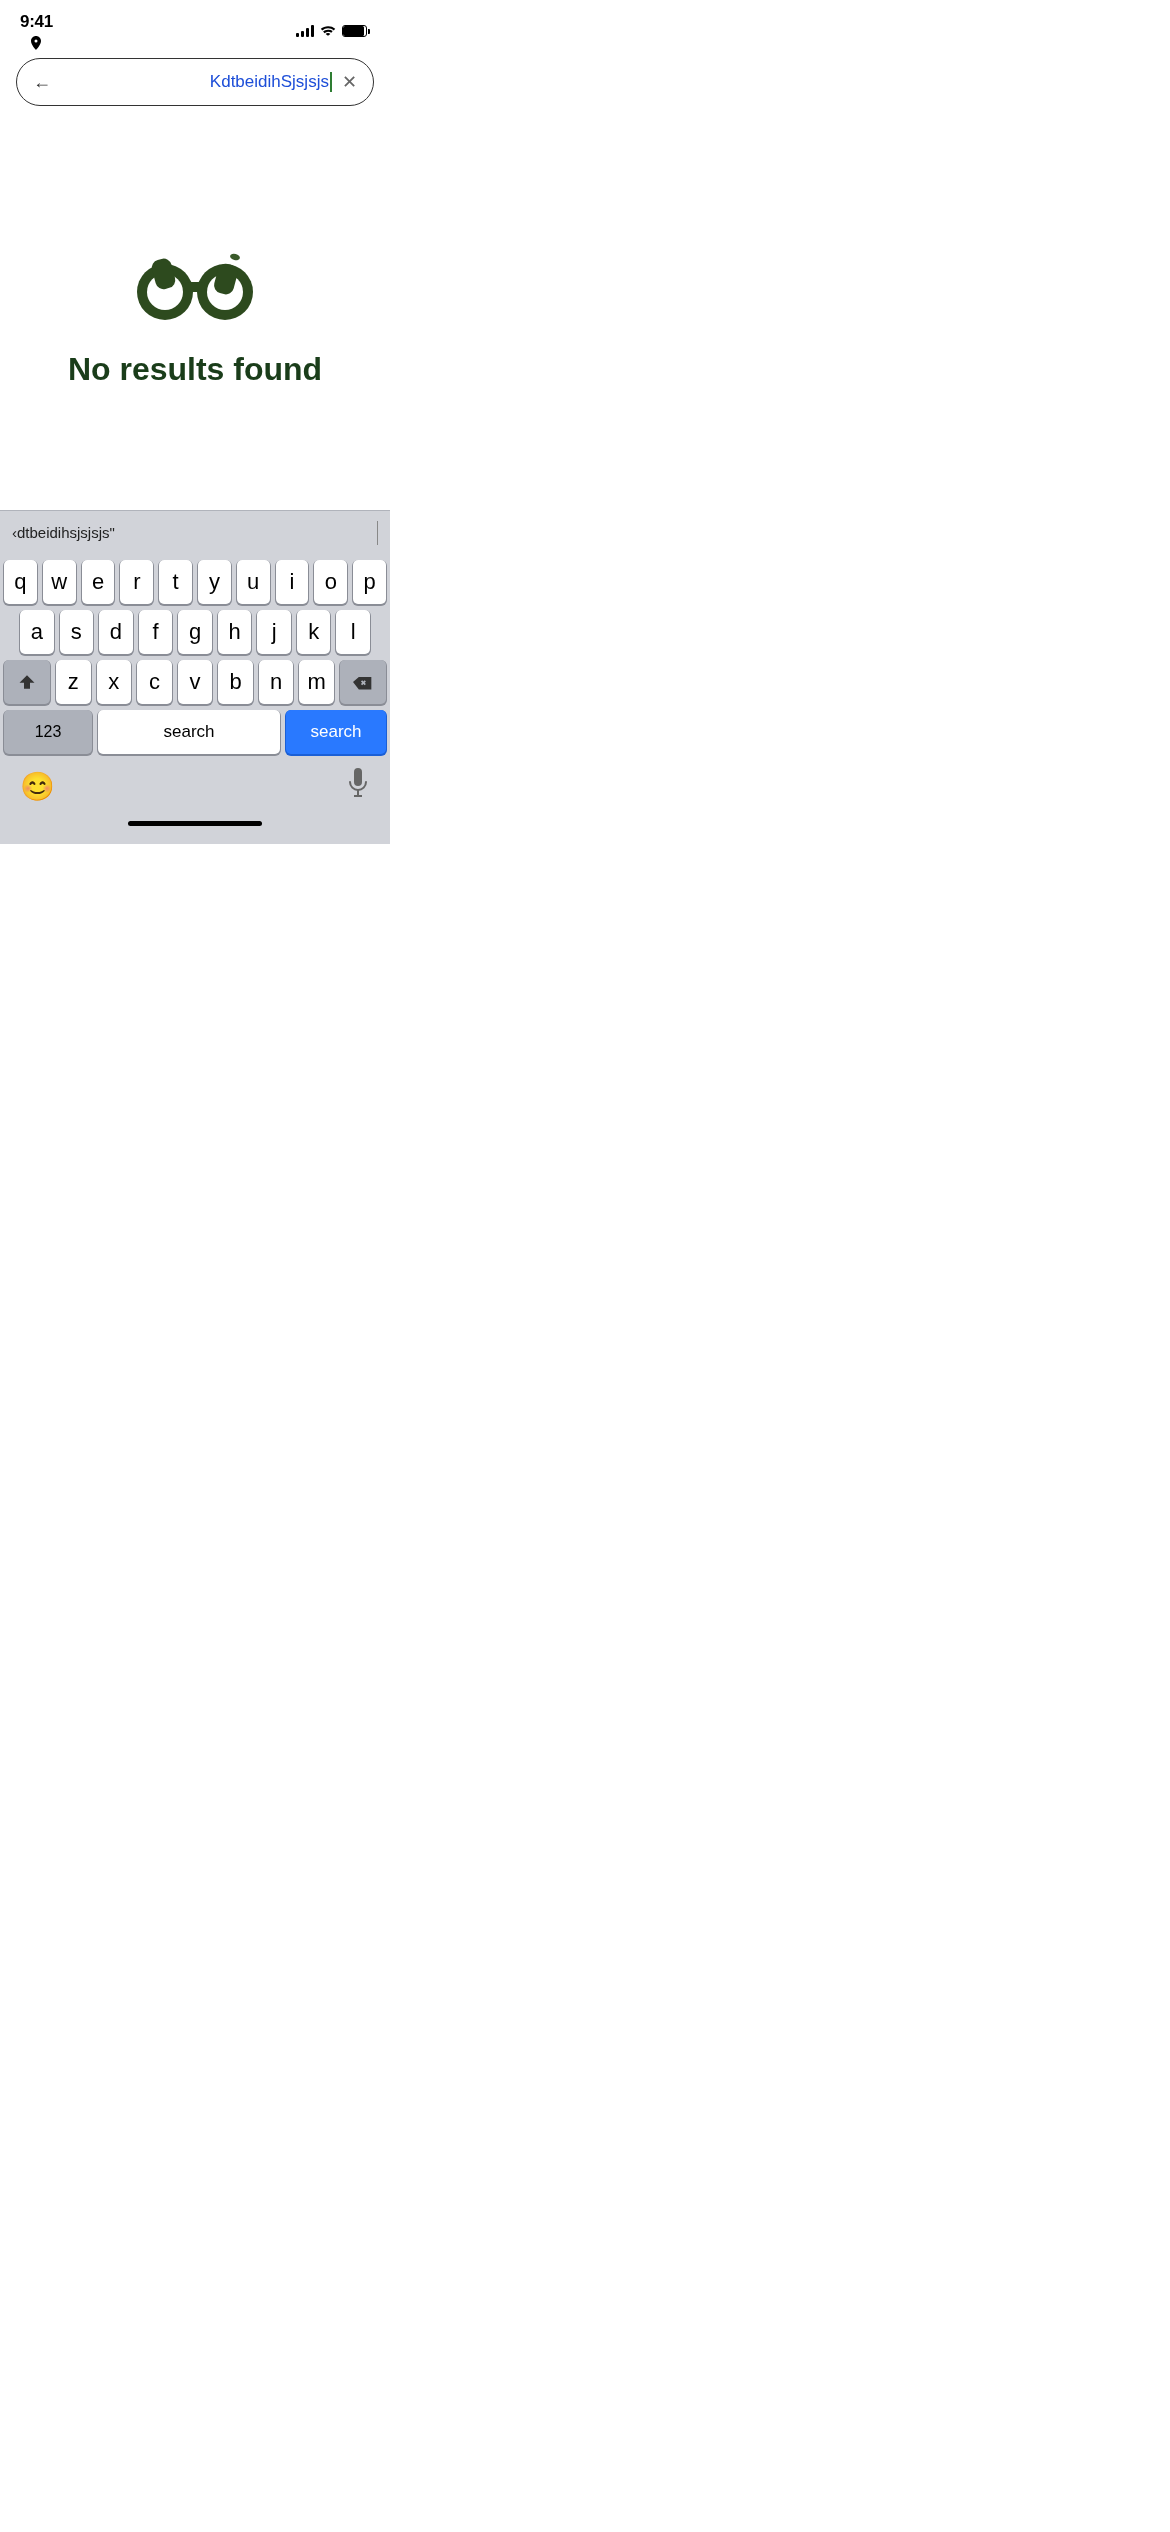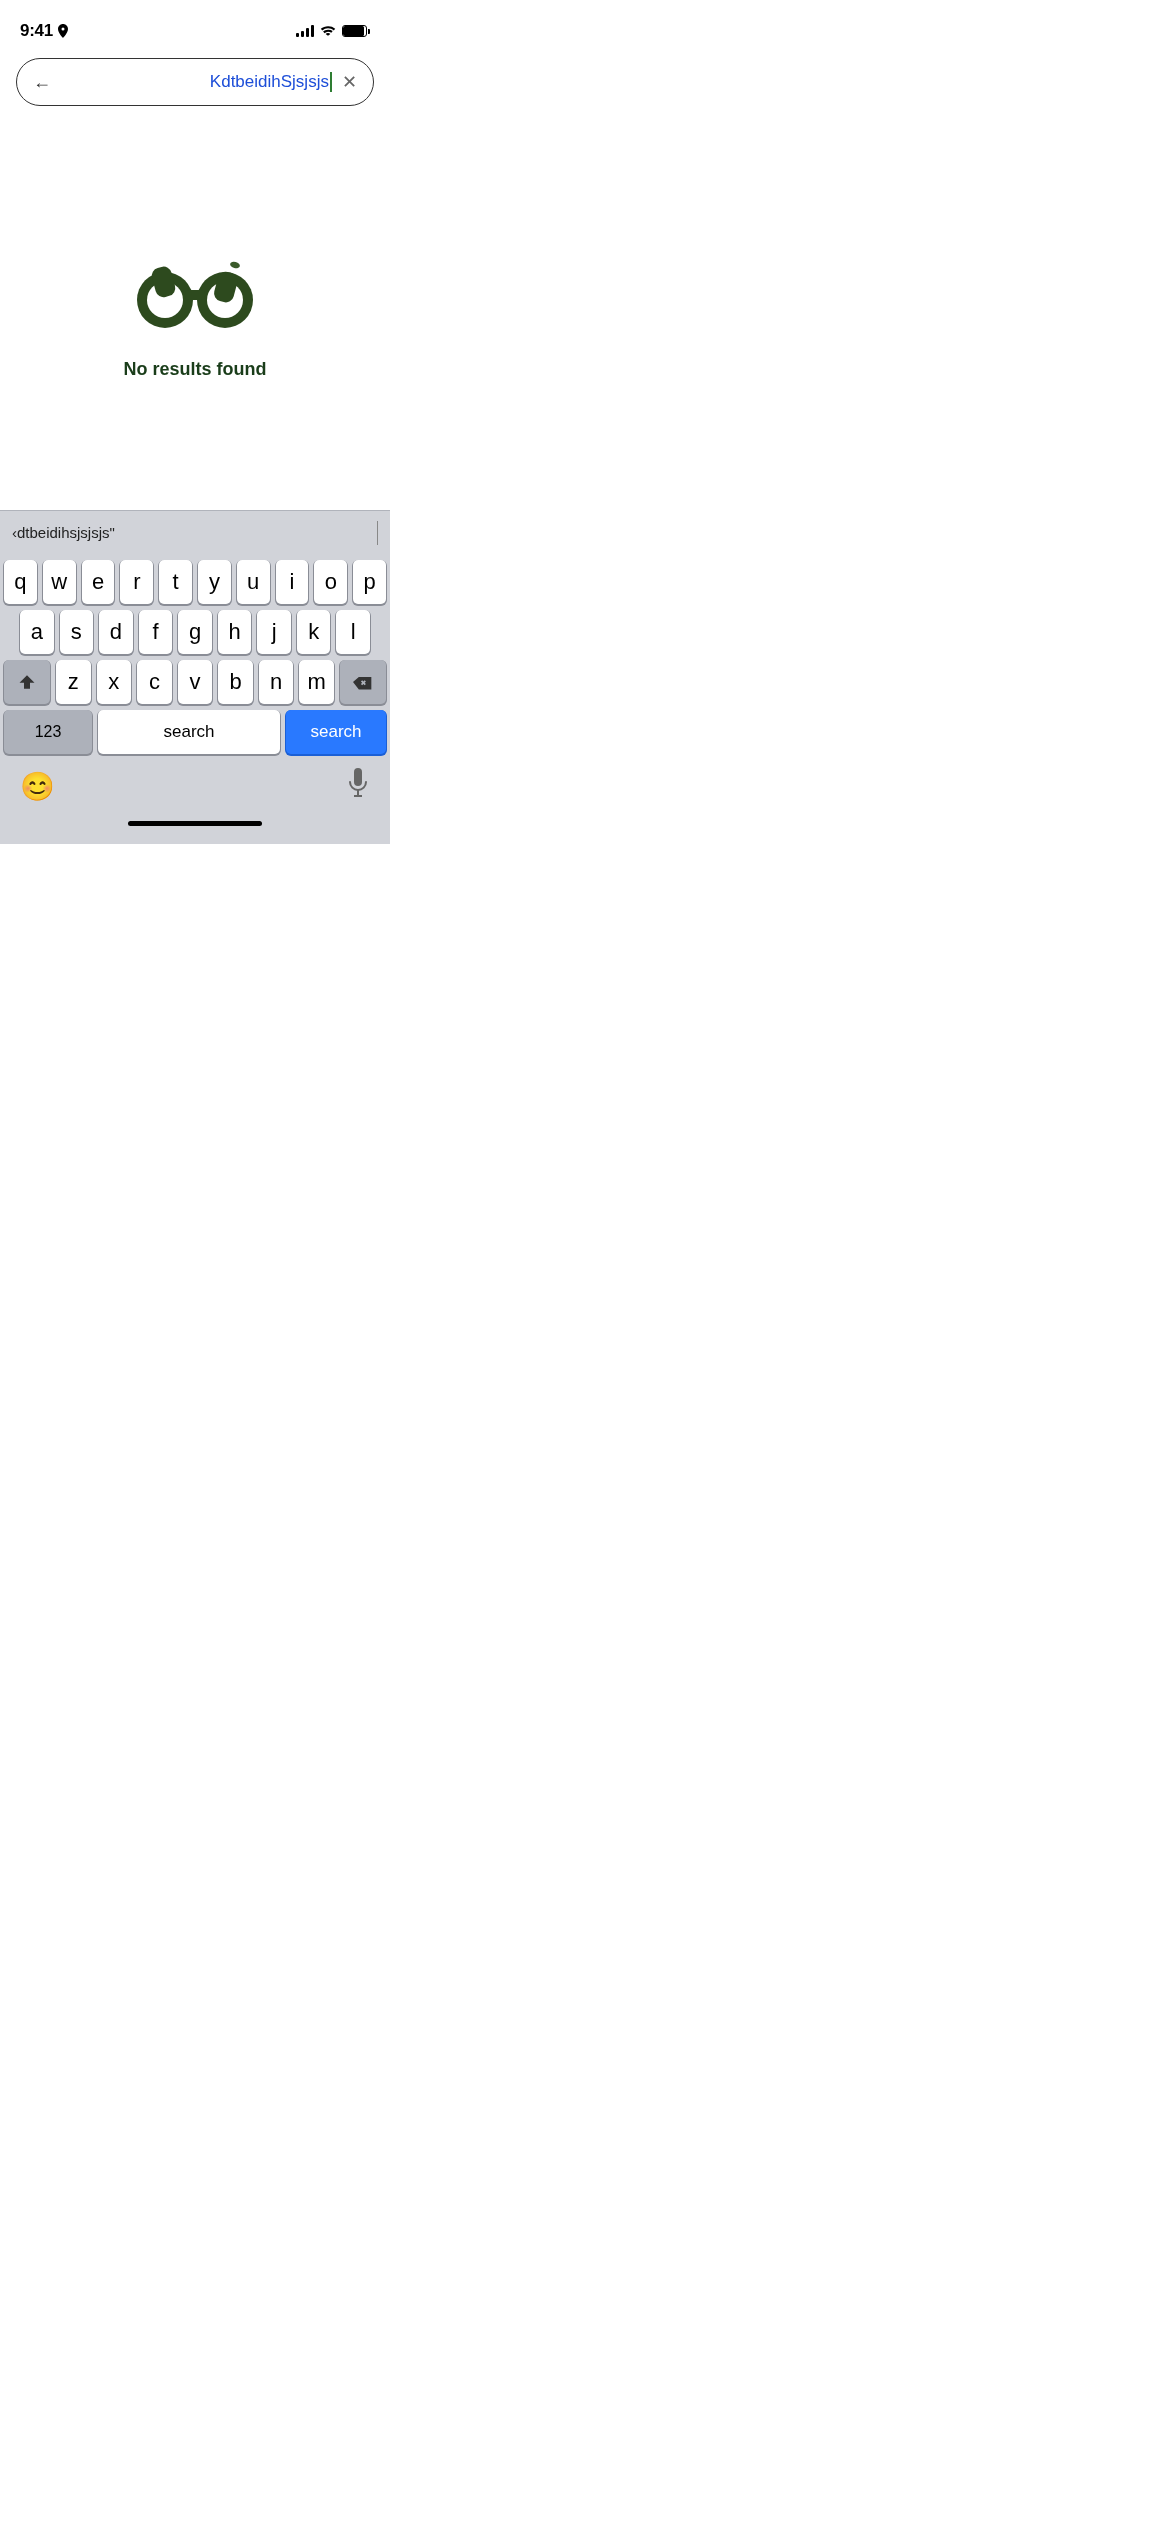--- a/index.html
+++ b/index.html
@@ -26,20 +26,21 @@
     }
 
     .status-time {
       font-size: 17px;
       font-weight: 600;
       letter-spacing: -0.3px;
       color: #000;
       display: flex;
       align-items: center;
       gap: 4px;
+      flex-direction: column;
     }
 
     .status-icons {
       display: flex;
       align-items: center;
       gap: 6px;
     }
 
     
     .signal-bars {
@@ -160,21 +161,21 @@
     .binoculars-icon {
       margin-bottom: 20px;
     }
 
     .binoculars-icon svg {
       width: 130px;
       height: 100px;
     }
 
     .no-results-title {
-      font-size: 18px;
+      font-size: 32px;
       font-weight: 700;
       color: #1a3d1a;
       margin-bottom: 14px;
       text-align: center;
     }
 
     .no-results-subtitle {
       font-size: 16px;
       color: #555;
       text-align: center;

